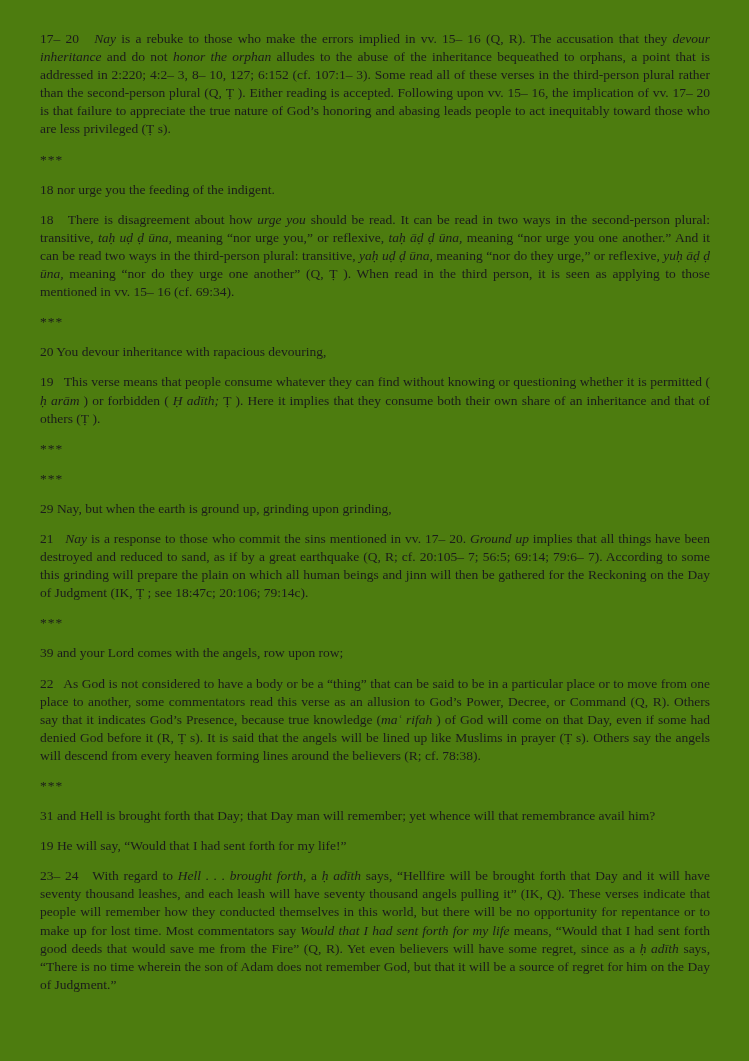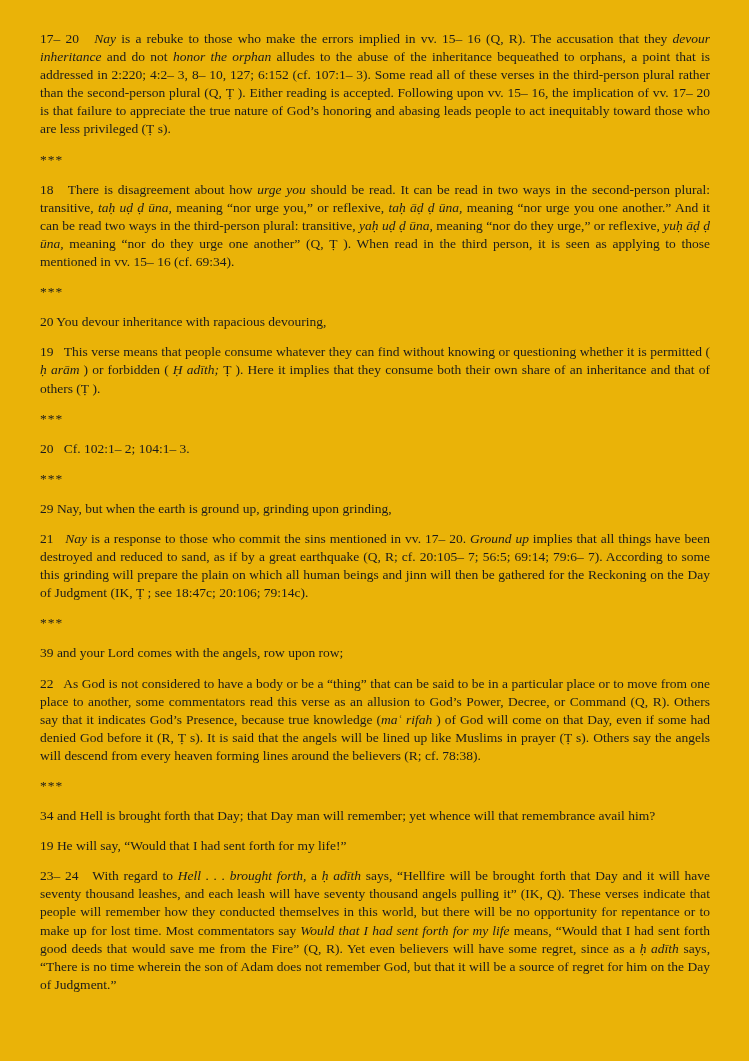--- a/index.html
+++ b/index.html
@@ -5,21 +5,21 @@
   html, body {
     margin: 0;
     padding: 0;
     background: #ffffff;
   }
   .page {
     position: relative;
     width: 749px;
     height: 1061px;
     box-sizing: border-box;
-    background: #eab308;
+    background: #4d7c0f;
     color: #1b1b1b;
     padding: 30px 39px 0 40px;
     overflow: hidden;
     font-family: "Liberation Serif", "DejaVu Serif", serif;
     font-size: 13.5px;
     line-height: 18.1px;
   }
   .page p {
     margin: 0 0 12px 0;
     text-align: justify;
@@ -32,30 +32,30 @@
     letter-spacing: 1px;
   }
   i { font-style: italic; }
 </style>
 </head>
 <body>
 
 <main class="page">
   <p class="c">17– 20&nbsp;&nbsp; <i>Nay</i> is a rebuke to those who make the errors implied in vv. 15– 16 (Q, R). The accusation that they <i>devour inheritance</i> and do not <i>honor the orphan</i> alludes to the abuse of the inheritance bequeathed to orphans, a point that is addressed in 2:220; 4:2– 3, 8– 10, 127; 6:152 (cf. 107:1– 3). Some read all of these verses in the third-person plural rather than the second-person plural (Q, Ṭ ). Either reading is accepted. Following upon vv. 15– 16, the implication of vv. 17– 20 is that failure to appreciate the true nature of God’s honoring and abasing leads people to act inequitably toward those who are less privileged (Ṭ s).</p>
   <p class="s">***</p>
+  <p class="v">18 nor urge you the feeding of the indigent.</p>
   <p class="c">18&nbsp;&nbsp; There is disagreement about how <i>urge you</i> should be read. It can be read in two ways in the second-person plural: transitive, <i>taḥ uḍ ḍ ūna,</i> meaning “nor urge you,” or reflexive, <i>taḥ āḍ ḍ ūna,</i> meaning “nor urge you one another.” And it can be read two ways in the third-person plural: transitive, <i>yaḥ uḍ ḍ ūna,</i> meaning “nor do they urge,” or reflexive, <i>yuḥ āḍ ḍ ūna,</i> meaning “nor do they urge one another” (Q, Ṭ ). When read in the third person, it is seen as applying to those mentioned in vv. 15– 16 (cf. 69:34).</p>
   <p class="s">***</p>
   <p class="v">20 You devour inheritance with rapacious devouring,</p>
   <p class="c">19&nbsp;&nbsp; This verse means that people consume whatever they can find without knowing or questioning whether it is permitted ( <i>ḥ arām</i> ) or forbidden ( <i>Ḥ adīth;</i> Ṭ ). Here it implies that they consume both their own share of an inheritance and that of others (Ṭ ).</p>
   <p class="s">***</p>
-  <p class="c">20&nbsp;&nbsp; Cf. 102:1– 2; 104:1– 3.</p>
   <p class="s">***</p>
   <p class="v">29 Nay, but when the earth is ground up, grinding upon grinding,</p>
   <p class="c">21&nbsp;&nbsp; <i>Nay</i> is a response to those who commit the sins mentioned in vv. 17– 20. <i>Ground up</i> implies that all things have been destroyed and reduced to sand, as if by a great earthquake (Q, R; cf. 20:105– 7; 56:5; 69:14; 79:6– 7). According to some this grinding will prepare the plain on which all human beings and jinn will then be gathered for the Reckoning on the Day of Judgment (IK, Ṭ ; see 18:47c; 20:106; 79:14c).</p>
   <p class="s">***</p>
   <p class="v">39 and your Lord comes with the angels, row upon row;</p>
   <p class="c">22&nbsp;&nbsp; As God is not considered to have a body or be a “thing” that can be said to be in a particular place or to move from one place to another, some commentators read this verse as an allusion to God’s Power, Decree, or Command (Q, R). Others say that it indicates God’s Presence, because true knowledge (<i>maʿ rifah</i> ) of God will come on that Day, even if some had denied God before it (R, Ṭ s). It is said that the angels will be lined up like Muslims in prayer (Ṭ s). Others say the angels will descend from every heaven forming lines around the believers (R; cf. 78:38).</p>
   <p class="s">***</p>
-  <p class="v">34 and Hell is brought forth that Day; that Day man will remember; yet whence will that remembrance avail him?</p>
+  <p class="v">31 and Hell is brought forth that Day; that Day man will remember; yet whence will that remembrance avail him?</p>
   <p class="v">19 He will say, “Would that I had sent forth for my life!”</p>
   <p class="c">23– 24&nbsp;&nbsp; With regard to <i>Hell . . . brought forth,</i> a <i>ḥ adīth</i> says, “Hellfire will be brought forth that Day and it will have seventy thousand leashes, and each leash will have seventy thousand angels pulling it” (IK, Q). These verses indicate that people will remember how they conducted themselves in this world, but there will be no opportunity for repentance or to make up for lost time. Most commentators say <i>Would that I had sent forth for my life</i> means, “Would that I had sent forth good deeds that would save me from the Fire” (Q, R). Yet even believers will have some regret, since as a <i>ḥ adīth</i> says, “There is no time wherein the son of Adam does not remember God, but that it will be a source of regret for him on the Day of Judgment.”</p>
 
 </main>
 
 </body></html>

